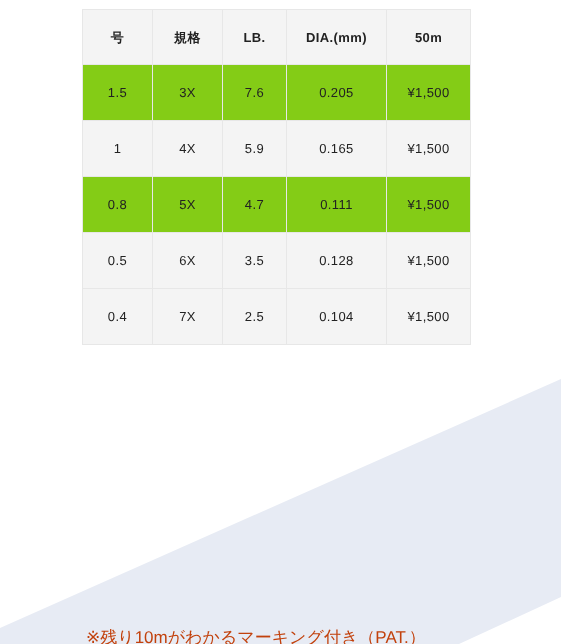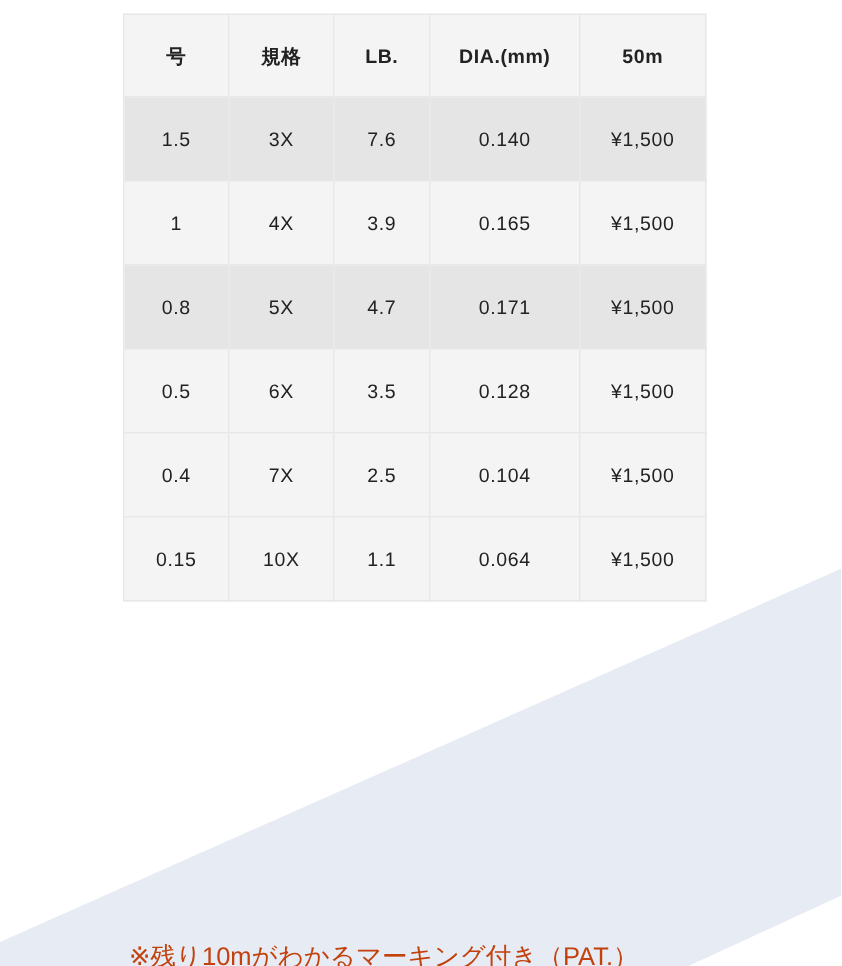--- a/index.html
+++ b/index.html
@@ -23,21 +23,21 @@
     border:1px solid #e7e7e7;
     text-align:center;vertical-align:middle;
     padding:0;line-height:1;box-sizing:border-box;
     letter-spacing:0.4px;
     font-size:13px;
   }
   .spec-table th{
     background:#f4f4f4;height:55px;font-weight:bold;color:#222222;
   }
   .spec-table td{
-    background:#e5e5e5;height:56px;font-weight:normal;color:#222222;
+    background:#84cc16;height:56px;font-weight:normal;color:#222222;
   }
   .spec-table tr.row-alt td{background:#f4f4f4;}
 
   .col-go{width:70px;}
   .col-kikaku{width:70px;}
   .col-lb{width:64px;}
   .col-dia{width:100px;}
   .col-len{width:84px;}
 
   
@@ -68,54 +68,47 @@
         <th>LB.</th>
         <th>DIA.(mm)</th>
         <th>50m</th>
       </tr>
   </thead>
   <tbody>
       <tr>
         <td>1.5</td>
         <td>3X</td>
         <td>7.6</td>
-        <td>0.140</td>
+        <td>0.205</td>
         <td>¥1,500</td>
       </tr>
       <tr class="row-alt">
         <td>1</td>
         <td>4X</td>
-        <td>3.9</td>
+        <td>5.9</td>
         <td>0.165</td>
         <td>¥1,500</td>
       </tr>
       <tr>
         <td>0.8</td>
         <td>5X</td>
         <td>4.7</td>
-        <td>0.171</td>
+        <td>0.111</td>
         <td>¥1,500</td>
       </tr>
       <tr class="row-alt">
         <td>0.5</td>
         <td>6X</td>
         <td>3.5</td>
         <td>0.128</td>
         <td>¥1,500</td>
       </tr>
       <tr class="row-alt">
         <td>0.4</td>
         <td>7X</td>
         <td>2.5</td>
         <td>0.104</td>
         <td>¥1,500</td>
       </tr>
-      <tr class="row-alt">
-        <td>0.15</td>
-        <td>10X</td>
-        <td>1.1</td>
-        <td>0.064</td>
-        <td>¥1,500</td>
-      </tr>
     </tbody>
 </table>
 
 <div class="footnote">※残り10mがわかるマーキング付き（PAT.）</div>
 
 </body></html>

